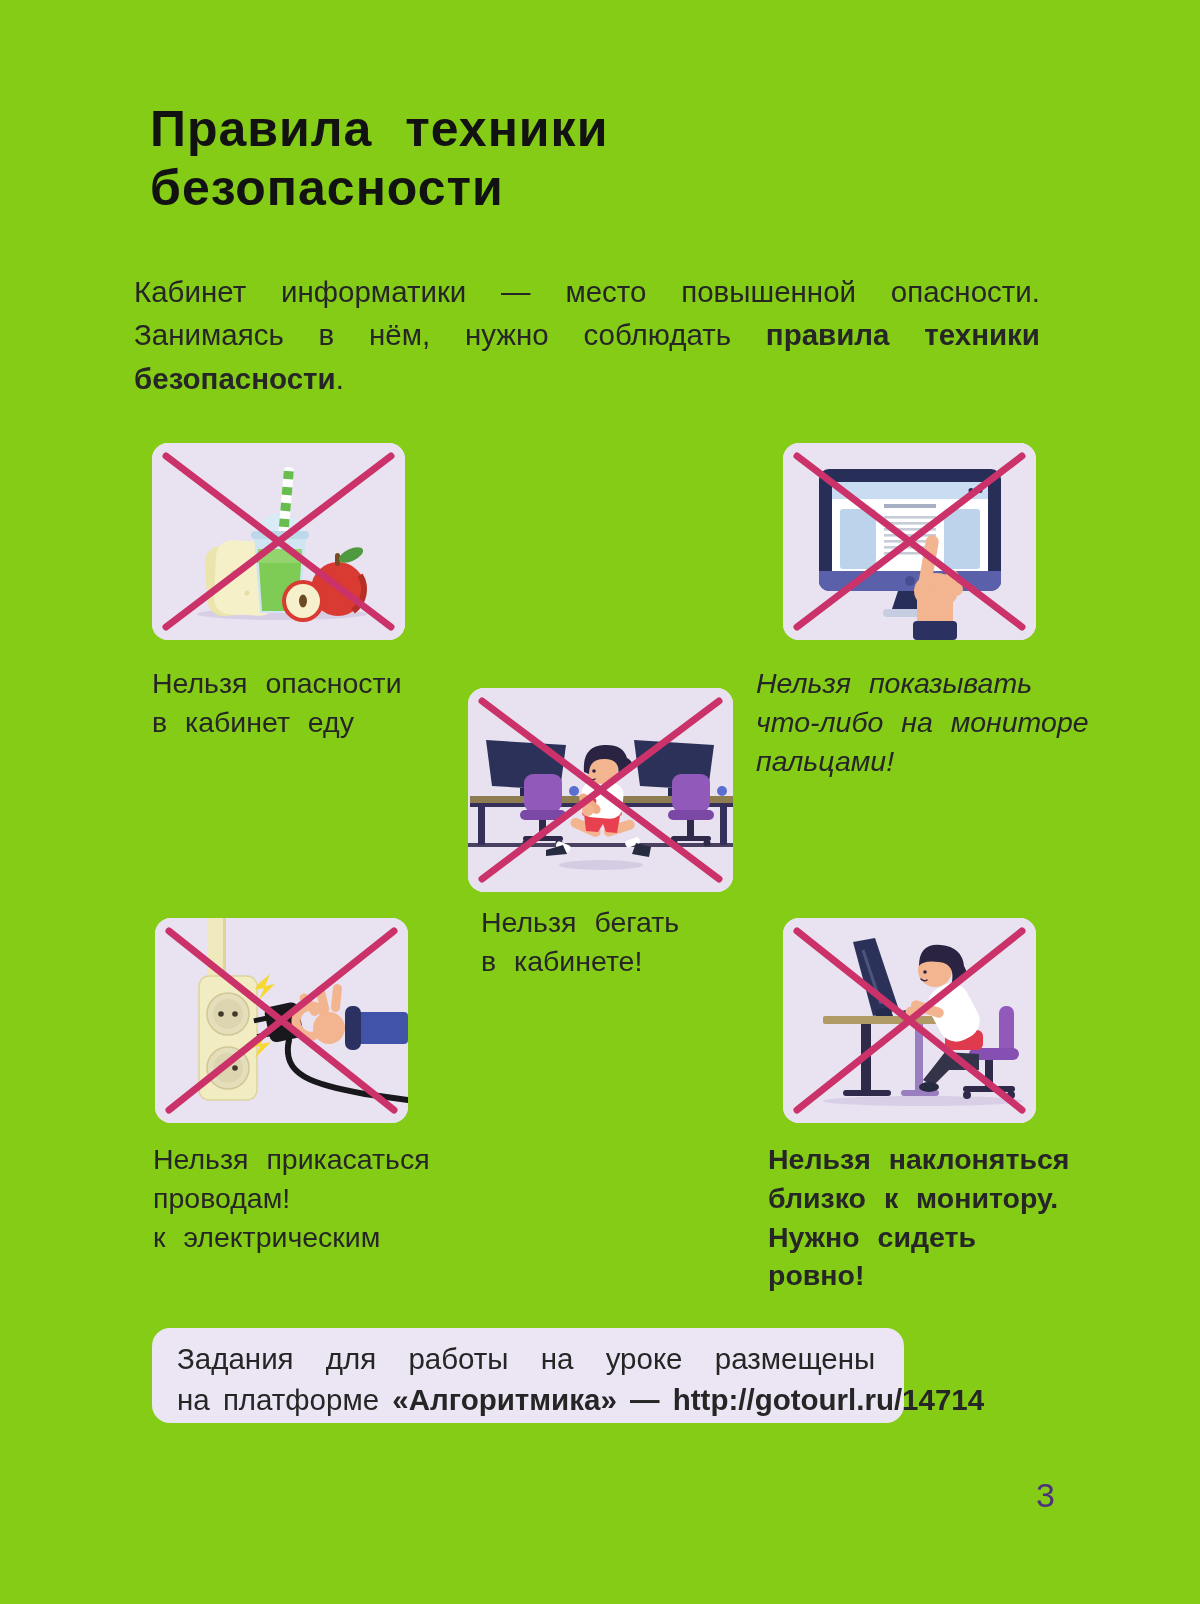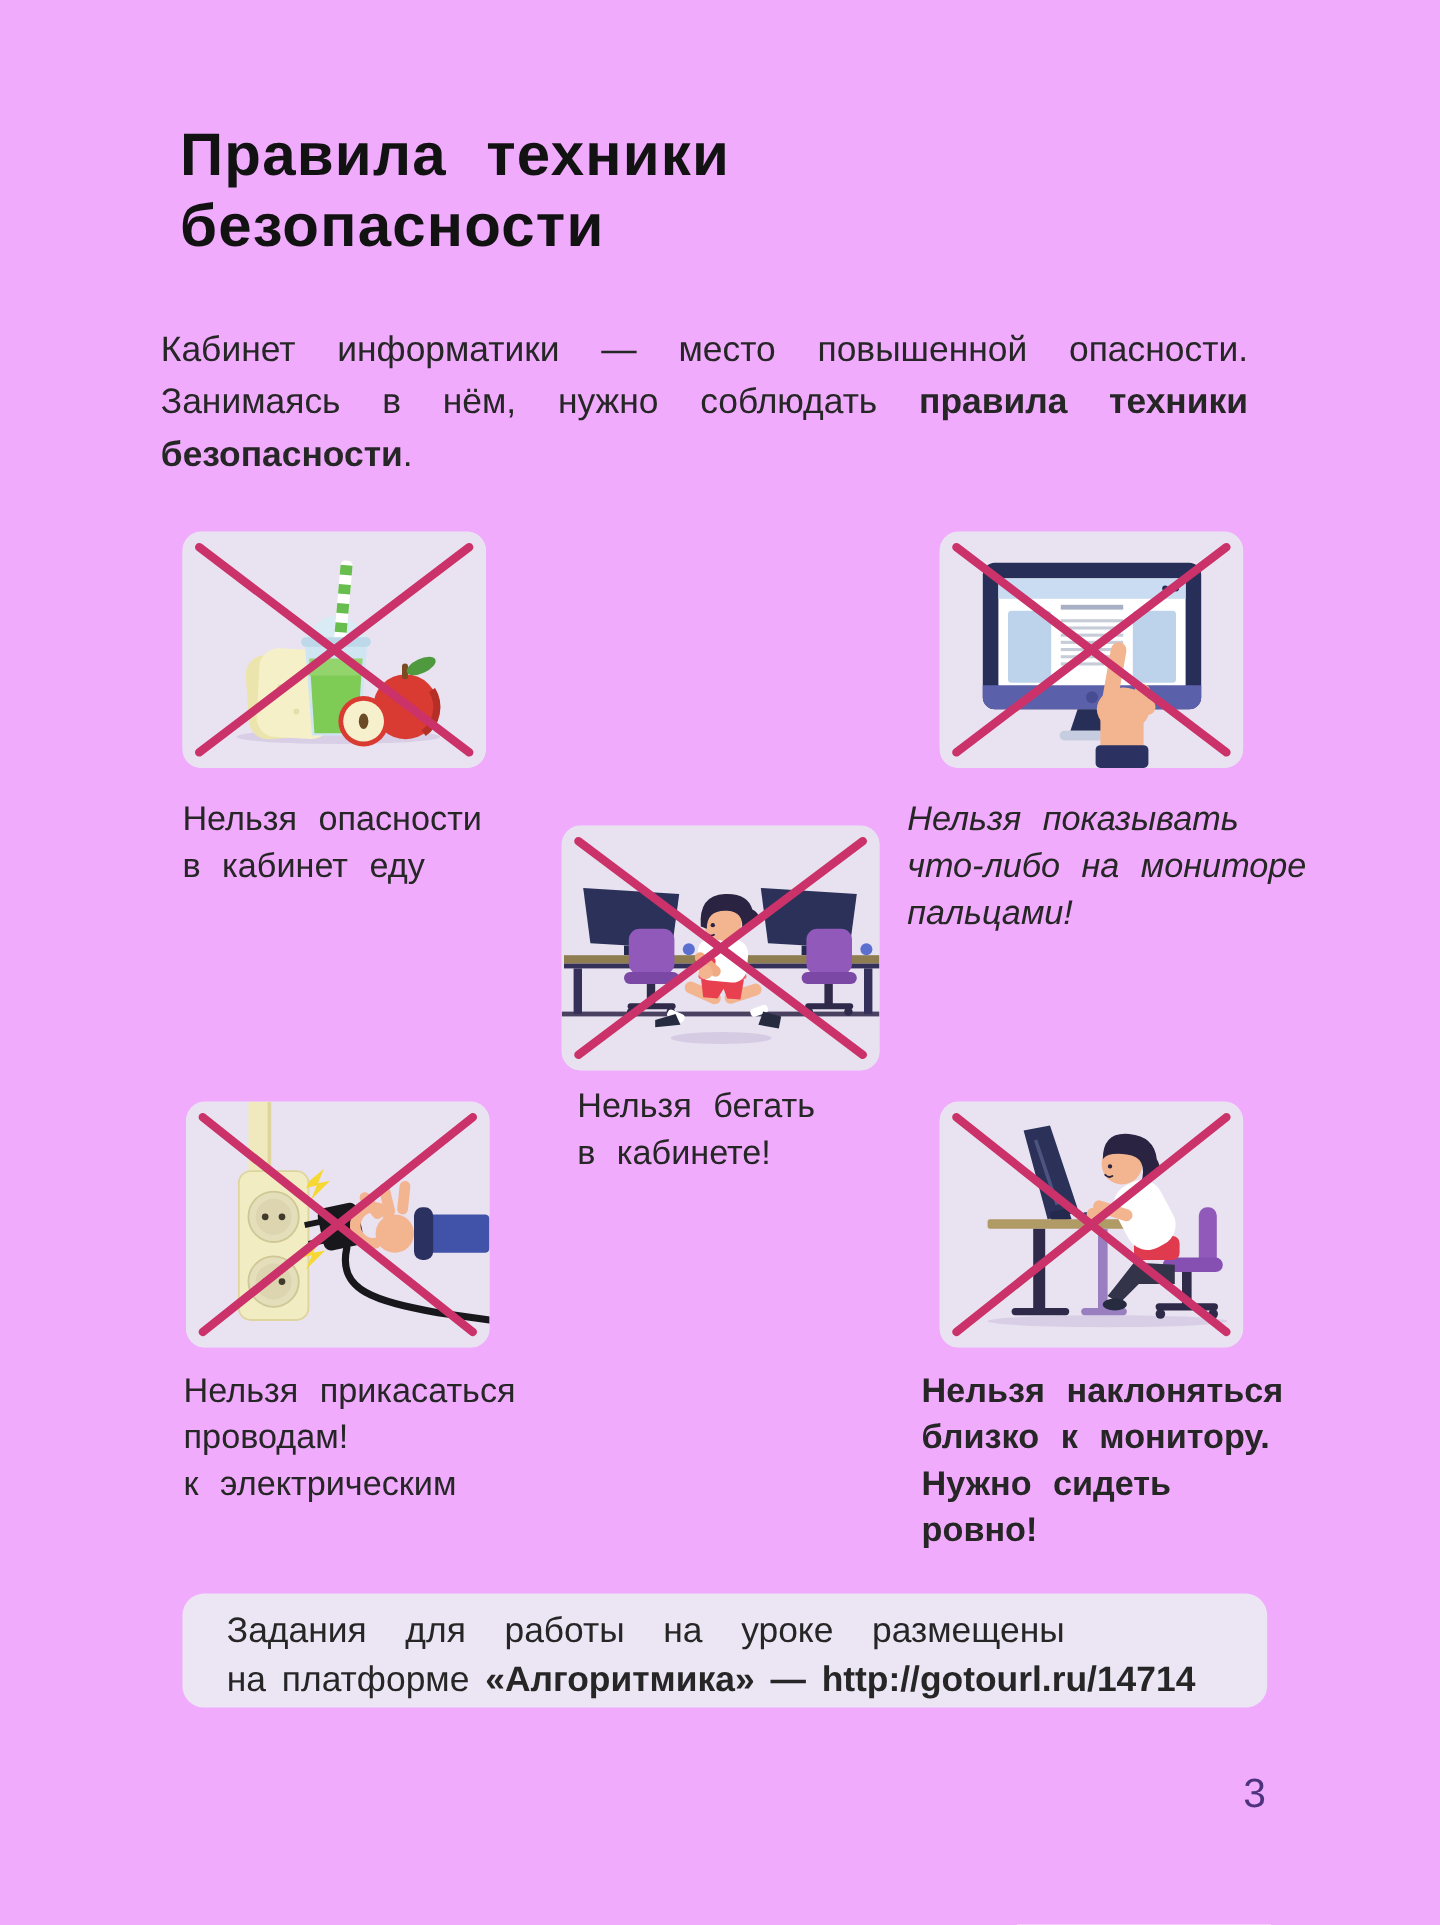--- a/index.html
+++ b/index.html
@@ -1,34 +1,34 @@
 <!DOCTYPE html>
 <html lang="ru"><head>
 <meta charset="utf-8">
 <style>
   * { margin:0; padding:0; box-sizing:border-box; }
   html,body { background:#ffffff; }
   .page {
-    position:relative; width:1200px; height:1604px; background:#f0abfc;
+    position:relative; width:1200px; height:1604px; background:#84cc16;
     font-family:"Liberation Sans", sans-serif; color:#222; overflow:hidden;
   }
   .title {
     position:absolute; left:150px; top:100px; width:760px;
     font-size:50px; font-weight:bold; line-height:1.17; color:#121212;
     letter-spacing:1px; word-spacing:18px;
   }
   .intro { position:absolute; left:134px; top:270px; width:906px; font-size:29.5px; line-height:1.47; color:#262626; }
   .jline { text-align:justify; text-align-last:justify; }
   .b { font-weight:bold; }
   .card { position:absolute; border-radius:16px; overflow:hidden; background:#e9e3f1; }
   .card svg { display:block; width:100%; height:100%; }
   .caption { position:absolute; font-size:28.5px; line-height:1.36; color:#262626; word-spacing:10px; white-space:nowrap; }
   .footer-box {
-    position:absolute; left:152px; top:1328px; width:904px; height:95px;
-    background:#ece5f3; border-radius:18px; padding:10px 25px 0 37px;
+    position:absolute; left:152px; top:1328px; width:752px; height:95px;
+    background:#ece5f3; border-radius:18px; padding:10px 25px 0 25px;
     font-size:29.5px; line-height:1.4; color:#262626;
   }
   .footer-line1 { word-spacing:24px; white-space:nowrap; }
   .footer-line2 { word-spacing:5px; white-space:nowrap; }
   .pagenum { position:absolute; left:1036px; top:1476px; font-size:34px; color:#4e327e; }
 </style>
 </head>
 <body>
 
 <div class="page">

